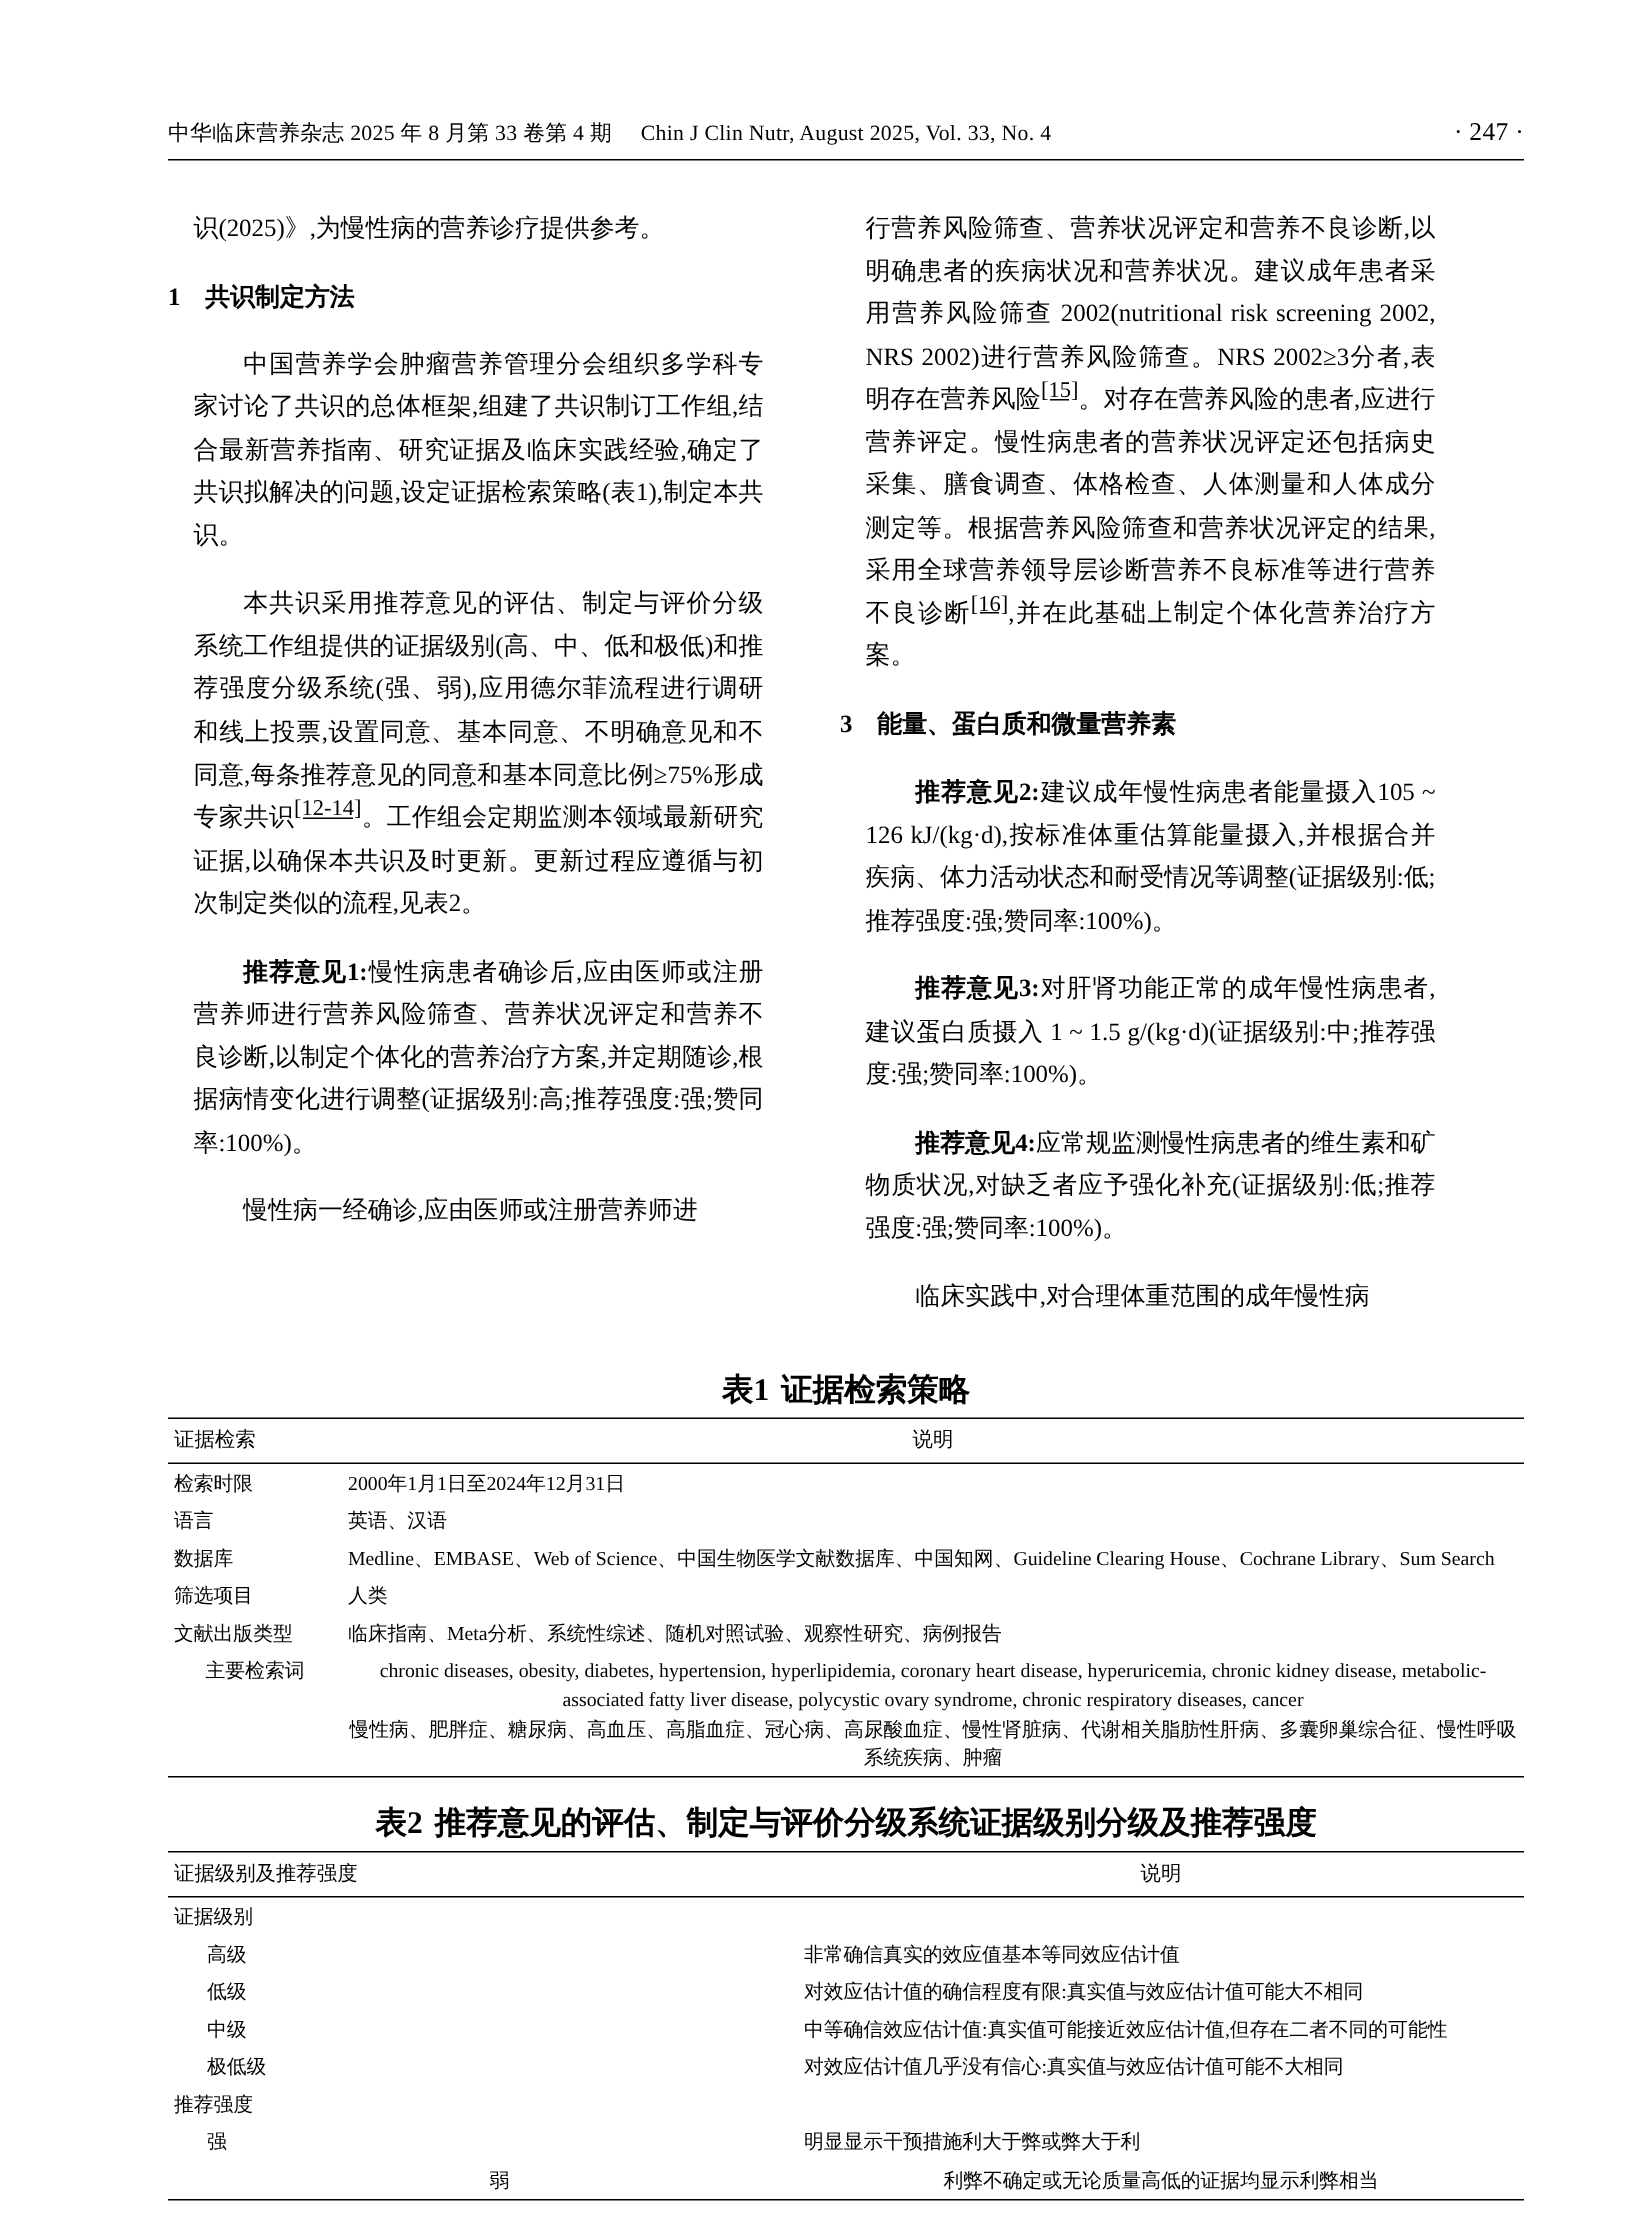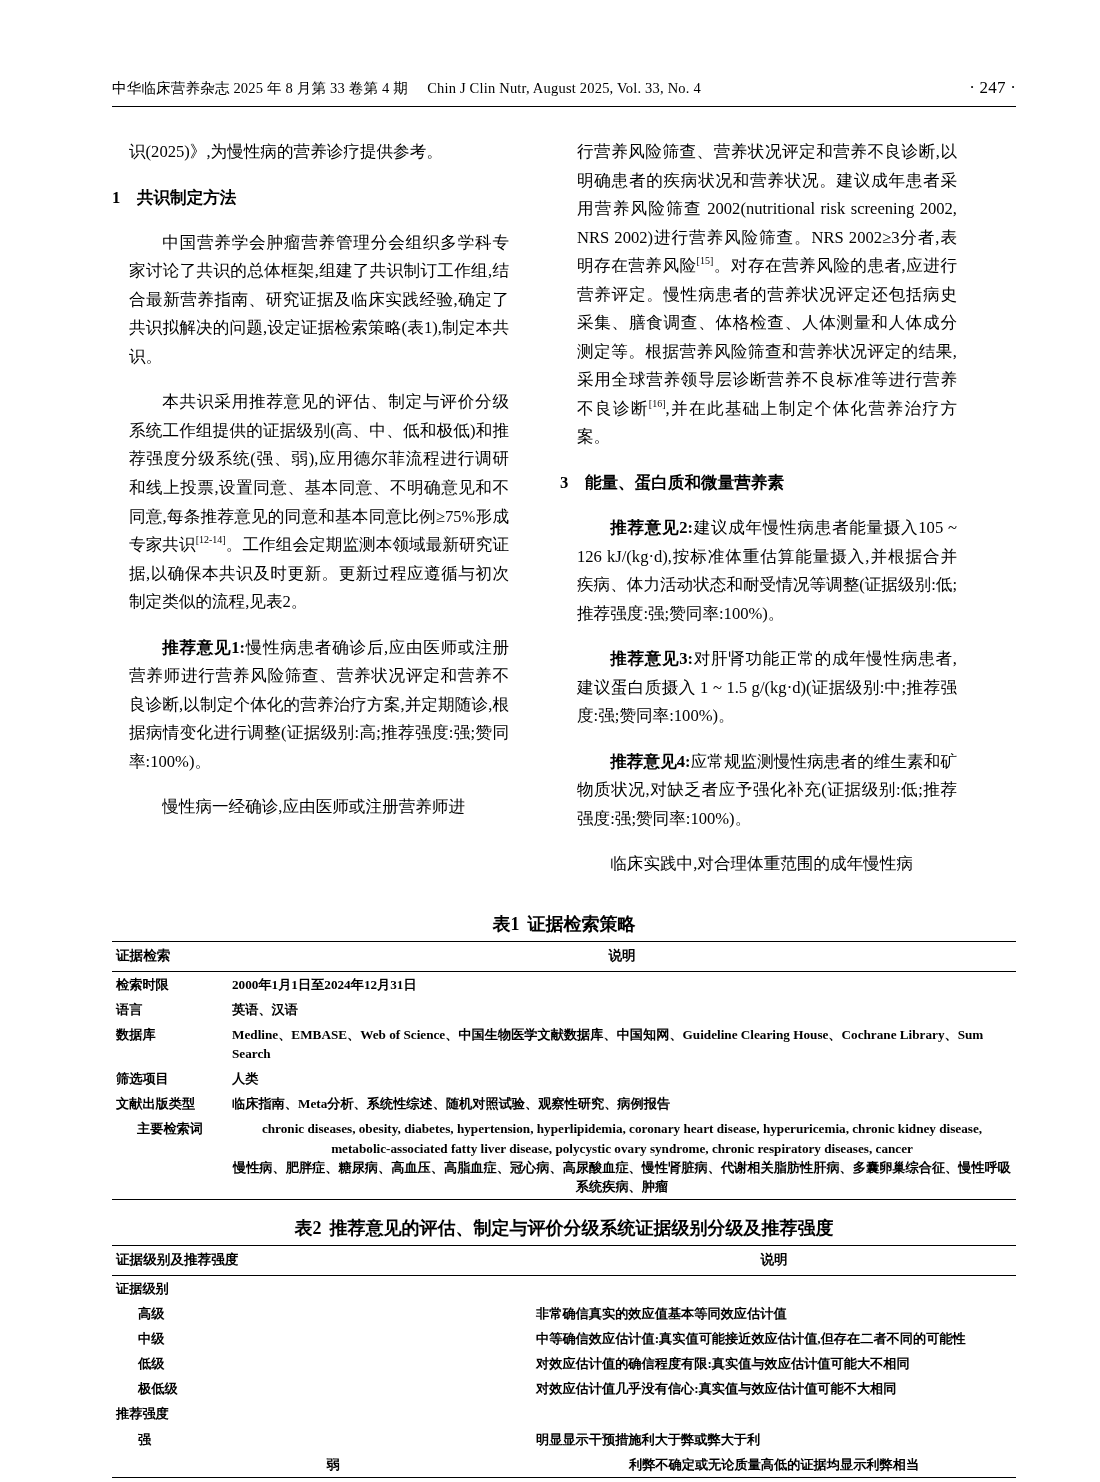--- a/index.html
+++ b/index.html
@@ -73,46 +73,46 @@
     line-height: 1.7;
   }
   h2.sec .num {
     display: inline-block;
     width: 1.5em;
   }
   .bold {
     font-weight: bold;
   }
   sup {
-    font-size: 10px;
+    font-size: 15px;
     vertical-align: super;
     line-height: 0;
+    text-decoration: underline;
   }
   .en {
     font-family: "Liberation Serif", serif;
   }
   
   .table-block {
     margin-top: 16px;
   }
   .tbl-caption {
     text-align: center;
-    font-size: 18px;
+    font-size: 21px;
     font-weight: bold;
     margin-bottom: 5px;
   }
   .tbl-caption .cap-num {
     margin-right: 8px;
   }
   table {
     width: 100%;
     border-collapse: collapse;
     font-size: 13.2px;
     line-height: 1.45;
-    font-weight: bold;
   }
   table .hdr td {
     font-size: 13.6px;
     padding: 4px 4px 5px 4px;
   }
   table td {
     padding: 3px 4px;
     vertical-align: top;
   }
   .t-top td { border-top: 1.1px solid #000; }
@@ -228,26 +228,26 @@
         </tr>
         <tr class="t-mid">
           <td class="w-left2">证据级别</td>
           <td></td>
         </tr>
         <tr>
           <td class="w-left2 indent-1">高级</td>
           <td>非常确信真实的效应值基本等同效应估计值</td>
         </tr>
         <tr>
+          <td class="w-left2 indent-1">低级</td>
+          <td>对效应估计值的确信程度有限:真实值与效应估计值可能大不相同</td>
+        </tr>
+        <tr>
           <td class="w-left2 indent-1">中级</td>
           <td>中等确信效应估计值:真实值可能接近效应估计值,但存在二者不同的可能性</td>
-        </tr>
-        <tr>
-          <td class="w-left2 indent-1">低级</td>
-          <td>对效应估计值的确信程度有限:真实值与效应估计值可能大不相同</td>
         </tr>
         <tr>
           <td class="w-left2 indent-1">极低级</td>
           <td>对效应估计值几乎没有信心:真实值与效应估计值可能不大相同</td>
         </tr>
         <tr>
           <td class="w-left2">推荐强度</td>
           <td></td>
         </tr>
         <tr>

